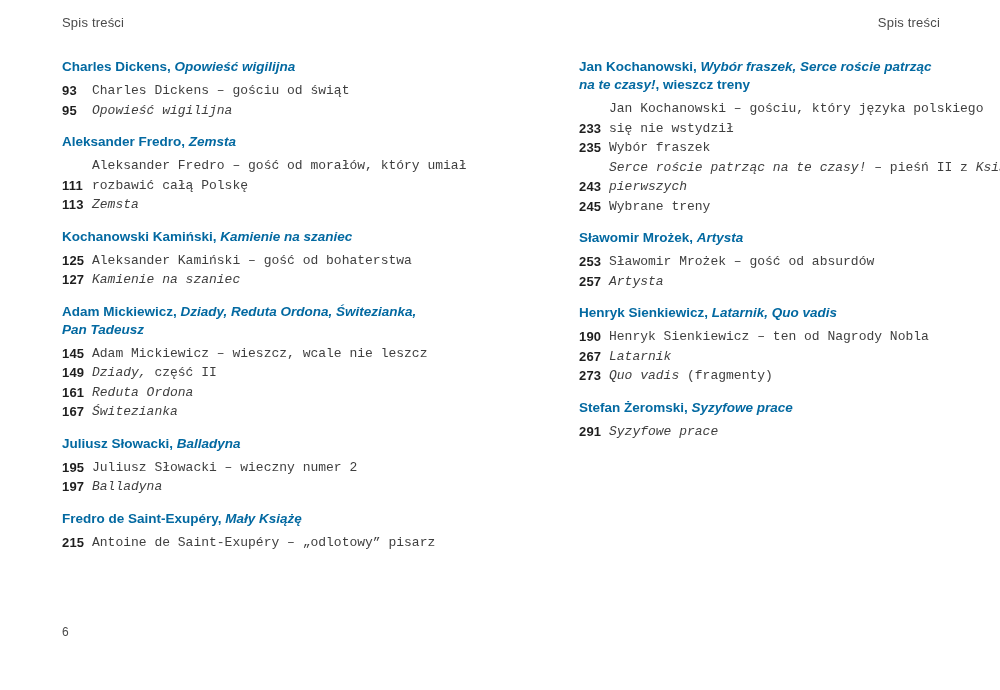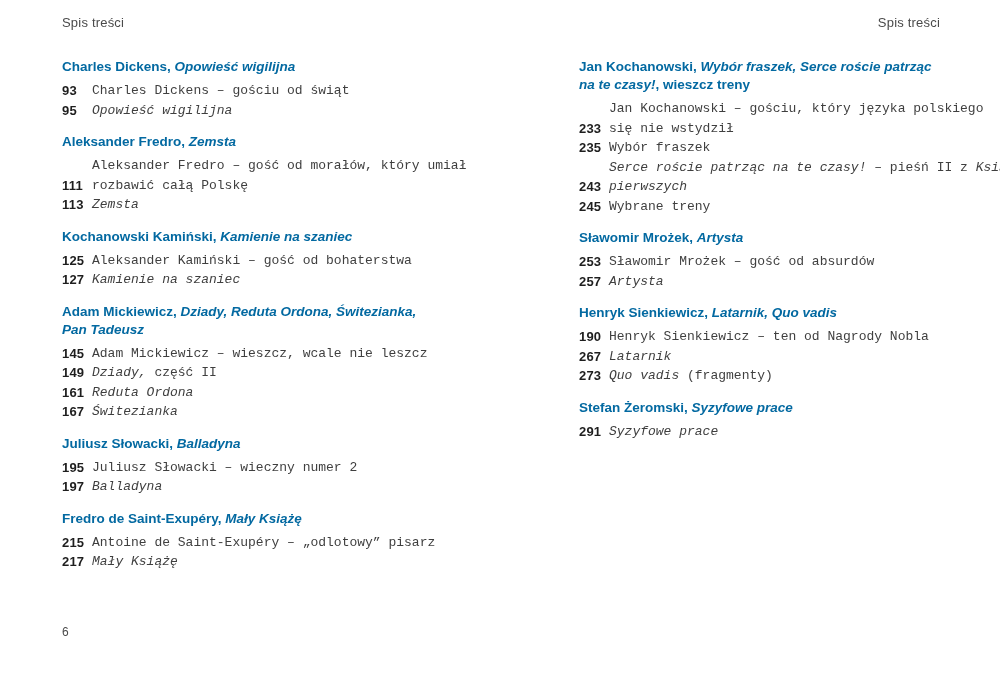--- a/index.html
+++ b/index.html
@@ -142,24 +142,20 @@
           <span class="num">197</span>
           <span class="txt"><span class="it">Balladyna</span></span>
         </div>
       </div>
       <div class="section">
         <div class="heading"><span>Fredro de Saint-Exupéry, </span><span class="it">Mały Książę</span></div>
         <div class="entry">
           <span class="num">215</span>
           <span class="txt"><span>Antoine de Saint-Exupéry – „odlotowy” pisarz</span></span>
         </div>
-        <div class="entry">
-          <span class="num">217</span>
-          <span class="txt"><span class="it">Mały Książę</span></span>
-        </div>
       </div>
     </div>
 
   <div class="col" id="col-right">
       <div class="section">
         <div class="heading"><span>Jan Kochanowski, </span><span class="it">Wybór fraszek, Serce roście patrząc</span><br><span class="it">na te czasy!</span><span>, wieszcz treny</span></div>
         <div class="entry">
           <span class="num">233</span>
           <span class="txt"><span>Jan Kochanowski – gościu, który języka polskiego</span><br><span>się nie wstydził</span></span>
         </div>

